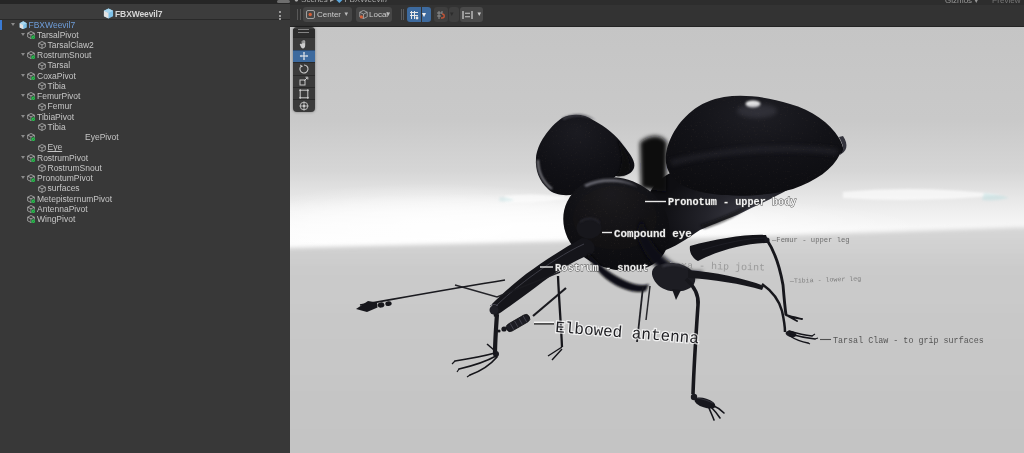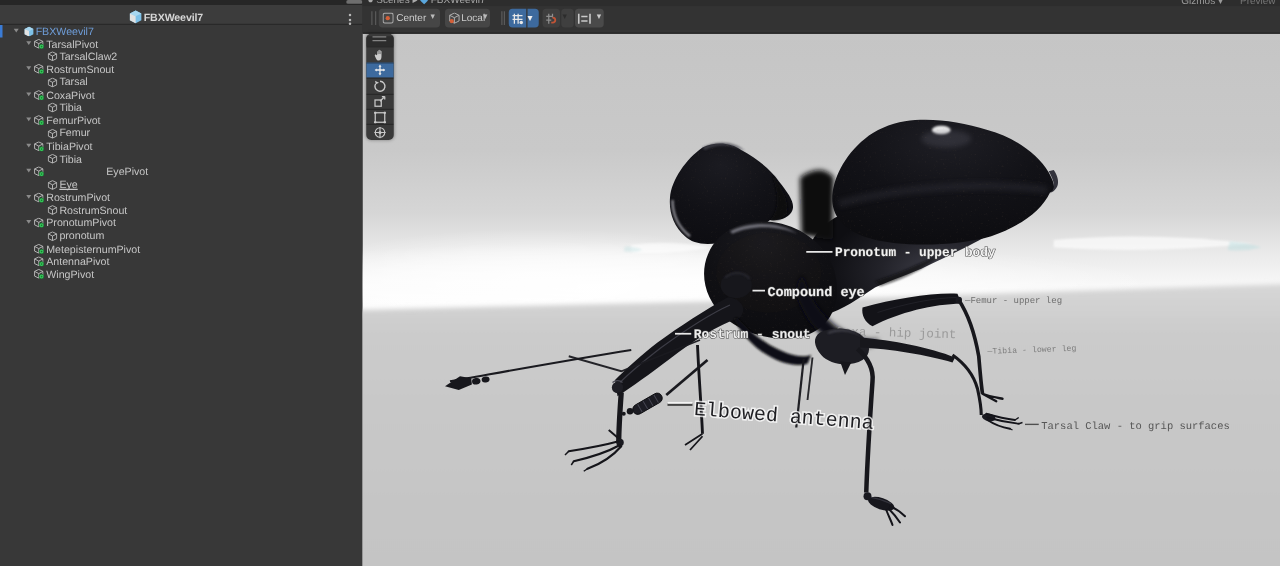--- a/index.html
+++ b/index.html
@@ -229,21 +229,21 @@
           </span>
           <span class="rtext" style="left:37px;">PronotumPivot</span>
         </div>
   <div class="row" style="top:183.34px;left:0;width:290px;">
           <span class="ricon" style="left:38px;">
             <svg width="8" height="8" viewBox="0 0 12 12">
               <polygon points="6,0.8 11,3.2 11,8.8 6,11.2 1,8.8 1,3.2" fill="none" stroke="#bdbdbd" stroke-width="1.1"></polygon>
               <path d="M1,3.2 L6,5.8 L11,3.2 M6,5.8 L6,11.2" fill="none" stroke="#bdbdbd" stroke-width="1.1"></path>
             </svg>
           </span>
-          <span class="rtext" style="left:47.5px;">pronotum</span>
+          <span class="rtext" style="left:47.5px;">surfaces</span>
         </div>
   <div class="row" style="top:193.58px;left:0;width:290px;">
           <span class="ricon" style="left:27px;">
             <svg width="8" height="8" viewBox="0 0 12 12">
               <polygon points="6,0.8 11,3.2 11,8.8 6,11.2 1,8.8 1,3.2" fill="none" stroke="#bdbdbd" stroke-width="1.1"></polygon>
               <path d="M1,3.2 L6,5.8 L11,3.2 M6,5.8 L6,11.2" fill="none" stroke="#bdbdbd" stroke-width="1.1"></path>
               <circle cx="9.4" cy="9.4" r="2.9" fill="#35c759" stroke="#18692d" stroke-width="0.9"></circle>
               <circle cx="9.4" cy="9.4" r="1" fill="#1b7a33"></circle>
             </svg>
           </span>

